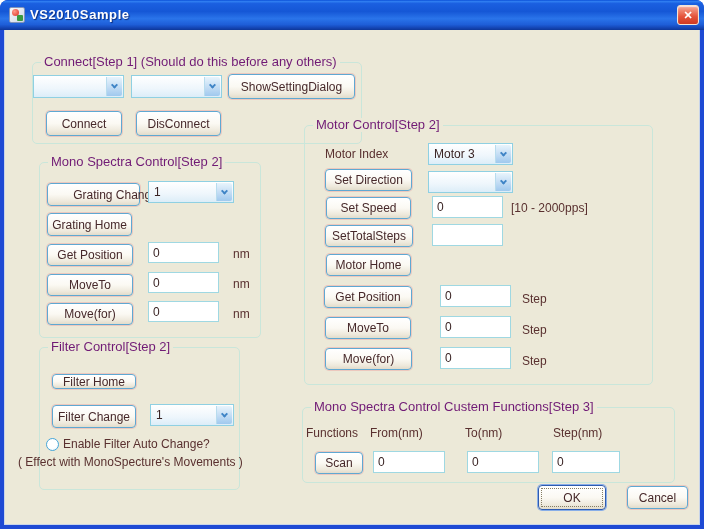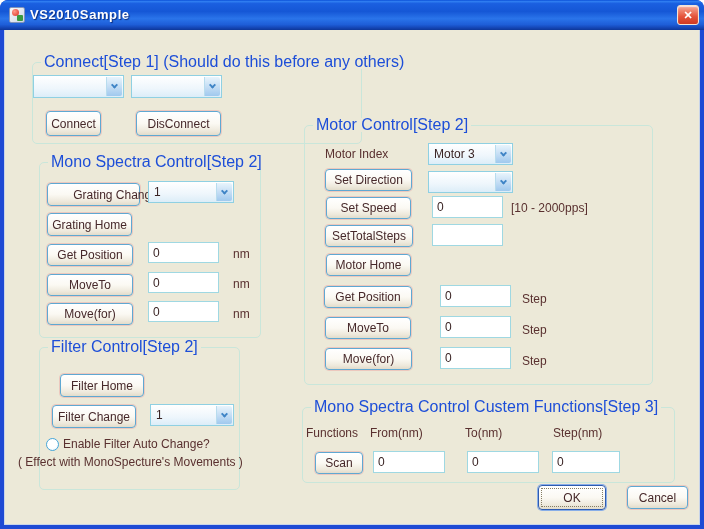--- a/index.html
+++ b/index.html
@@ -32,21 +32,21 @@
     position:absolute; right:5px; top:5px; width:22px; height:20px;
     border:1px solid #f3e4d6; border-radius:3px;
     background:linear-gradient(180deg,#f8b0a0 0%,#ef8570 25%,#e4523a 60%,#cf3a22 100%);
     color:#fff; font-weight:bold; font-size:11px;
     display:flex; align-items:center; justify-content:center;
     box-shadow:inset 0 1px 1px rgba(255,255,255,.65);
     cursor:default;
   }
   .group { position:absolute; border:1px solid #c9e6da; border-radius:5px; }
   .group-title { position:absolute; top:-8px; left:8px; padding:0 3px; background:#ece9d8;
-    color:#1d4ed8; font-size:16px; line-height:14px; white-space:nowrap; }
+    color:#701a75; font-size:13px; line-height:14px; white-space:nowrap; }
   .btn {
     position:absolute; display:flex; align-items:center; justify-content:center;
     font-family:inherit; font-size:12px; color:#46282a;
     background:linear-gradient(180deg,#ffffff 0%,#fbf9f3 50%,#eee9dc 82%,#e2dccb 100%);
     border:1px solid #5fa8d2; border-radius:4px;
     box-shadow:0 0 0 1px rgba(238,160,160,.45), inset 0 1px 0 #ffffff;
     padding:0; cursor:default; white-space:nowrap;
   }
   .btn.default {
     border:1px solid #2f5bb0;
@@ -95,21 +95,22 @@
     <span class="combo-arrow">
         <span class="chev"></span>
       </span>
   </div>
   <div class="combo" style="left:131px;top:75px;width:91px;height:23px;">
     <span class="combo-text"></span>
     <span class="combo-arrow">
         <span class="chev"></span>
       </span>
   </div>
-  <button class="btn" style="left:46px;top:111px;width:55px;height:25px;">Connect</button>
+  <button class="btn" style="left:228px;top:74px;width:127px;height:25px;">ShowSettingDialog</button>
+  <button class="btn" style="left:46px;top:111px;width:76px;height:25px;">Connect</button>
   <button class="btn" style="left:136px;top:111px;width:85px;height:25px;">DisConnect</button>
 
   <div class="group" style="left:39px;top:162px;width:222px;height:176px;">
     <span class="group-title">Mono Spectra Control[Step 2]</span>
   </div>
   <button class="btn" style="left:47px;top:183px;width:93px;height:23px;padding-left:44px;">Grating Change</button>
   <div class="combo" style="left:148px;top:181px;width:86px;height:22px;">
     <span class="combo-text">1</span>
     <span class="combo-arrow">
         <span class="chev"></span>
@@ -122,21 +123,21 @@
   <button class="btn" style="left:47px;top:274px;width:86px;height:22px;">MoveTo</button>
   <input class="field" style="left: 148px; top: 272px; width: 71px; height: 21px;" value="0">
   <span class="label" style="left:233px;top:277px;">nm</span>
   <button class="btn" style="left:47px;top:303px;width:86px;height:22px;">Move(for)</button>
   <input class="field" style="left: 148px; top: 301px; width: 71px; height: 21px;" value="0">
   <span class="label" style="left:233px;top:307px;">nm</span>
 
   <div class="group" style="left:39px;top:347px;width:201px;height:143px;">
     <span class="group-title">Filter Control[Step 2]</span>
   </div>
-  <button class="btn" style="left:60px;top:374px;width:84px;height:23px;">Filter Home</button>
+  <button class="btn" style="left:52px;top:374px;width:84px;height:15px;">Filter Home</button>
   <button class="btn" style="left:52px;top:405px;width:84px;height:23px;">Filter Change</button>
   <div class="combo" style="left:150px;top:404px;width:84px;height:22px;">
     <span class="combo-text">1</span>
     <span class="combo-arrow">
         <span class="chev"></span>
       </span>
   </div>
   <span class="radio" style="left:46px;top:438px;"></span>
   <span class="label" style="left:63px;top:437px;">Enable Filter Auto Change?</span>
   <span class="label" style="left:18px;top:455px;">( Effect with MonoSpecture's Movements )</span>

